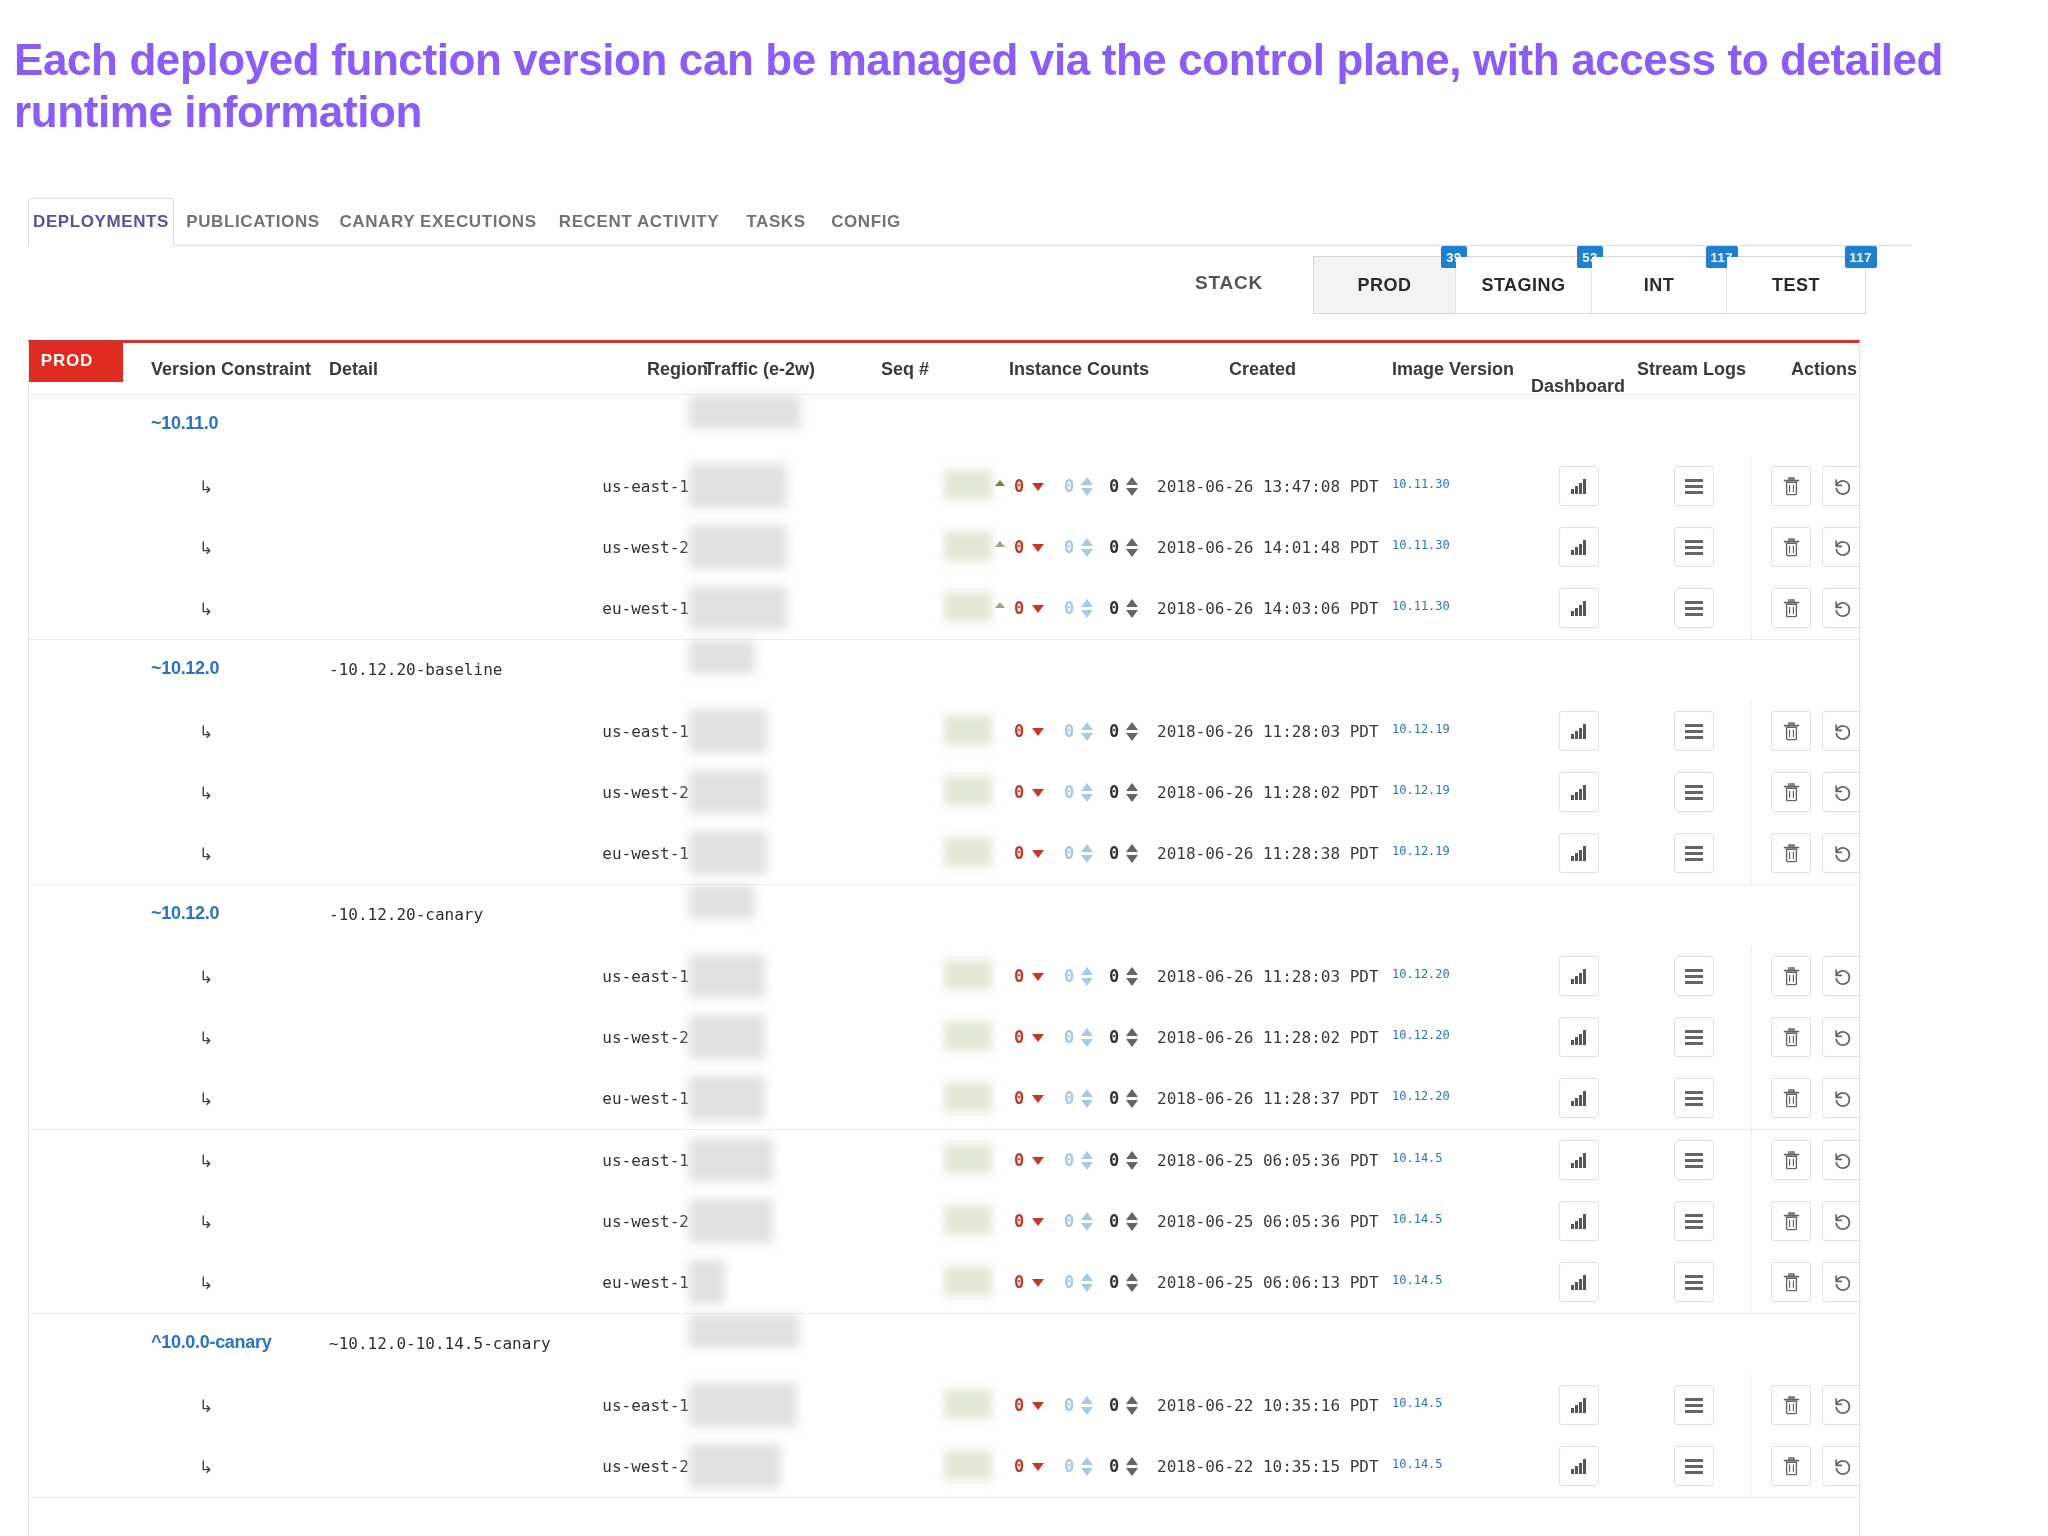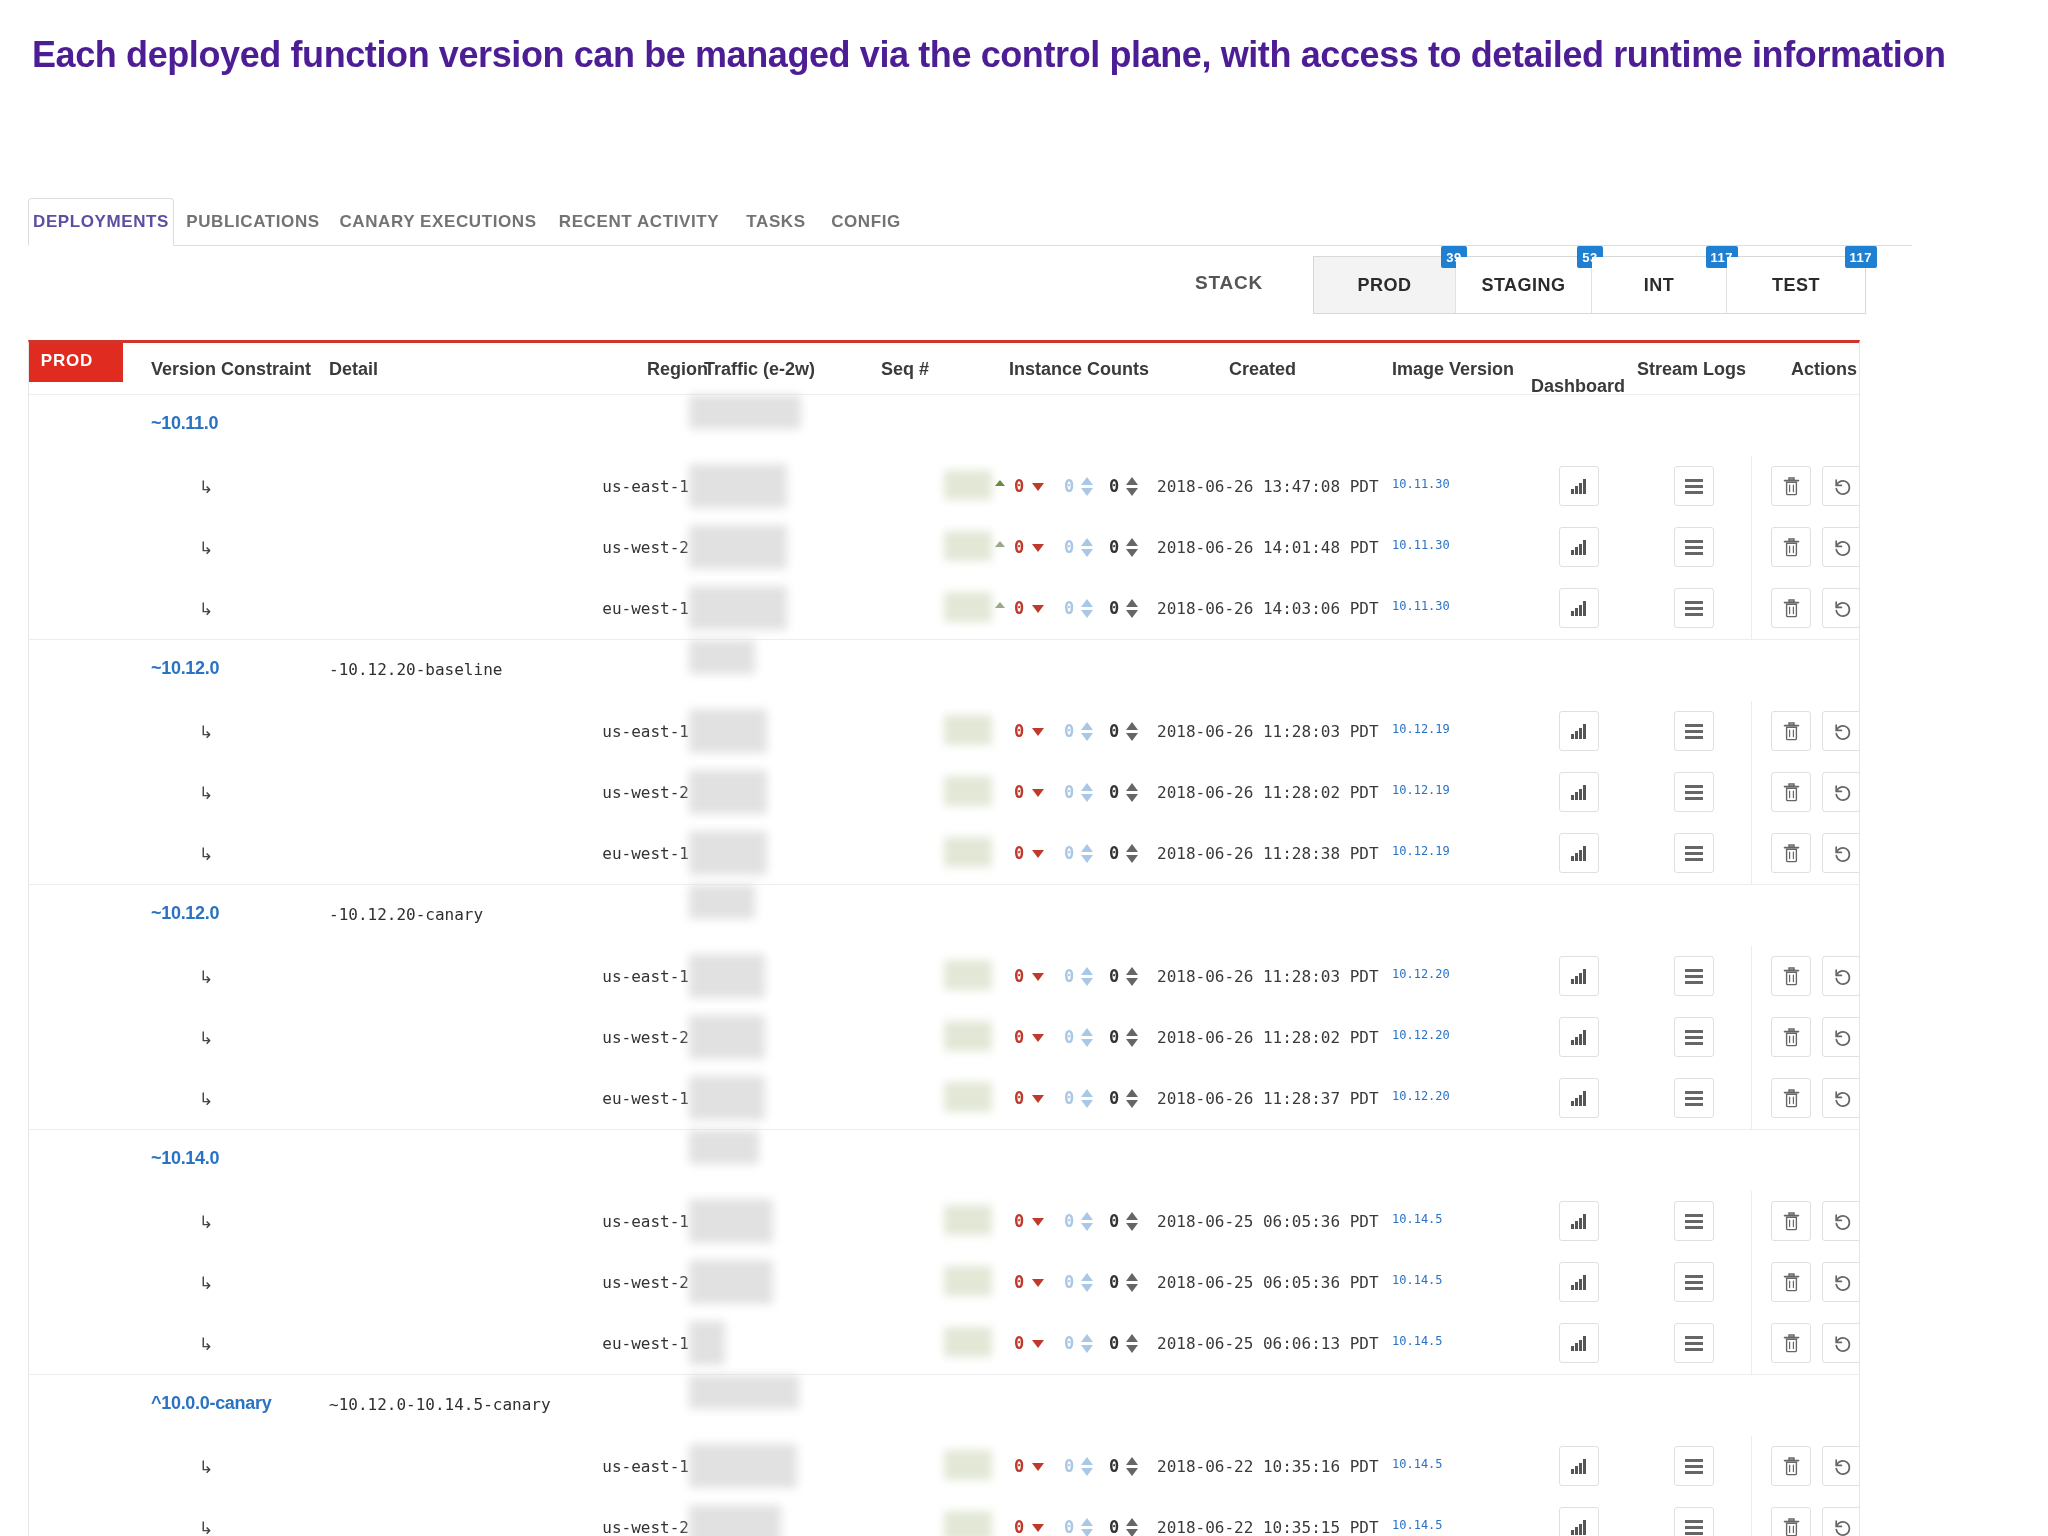--- a/index.html
+++ b/index.html
@@ -6,23 +6,23 @@
   html, body {
     width: 2048px; height: 1536px;
     background: #ffffff;
     font-family: "Liberation Sans", sans-serif;
     overflow: hidden;
   }
 
   
   #heading {
     position: absolute;
-    left: 32px; top: 34px; width: 1960px;
-    font-size: 36px; font-weight: bold; line-height: 1.18;
-    color: #4c1d95; letter-spacing: -0.4px;
+    left: 14px; top: 34px; width: 1960px;
+    font-size: 44px; font-weight: bold; line-height: 1.18;
+    color: #8b5cf6; letter-spacing: -0.4px;
   }
 
   
   #tabbar {
     position: absolute; left: 28px; top: 198px; width: 1884px; height: 48px;
     border-bottom: 1px solid #ddd;
   }
   .tab {
     position: absolute; top: 0; height: 48px;
     display: flex; align-items: center; justify-content: center;
@@ -736,24 +736,20 @@
           </div>
           <div class="btn rev">
             <svg class="ico" width="19" height="19" viewBox="0 0 19 19">
               <path d="M3.6 8.2A6.6 6.6 0 1 1 3.3 11.7" fill="none" stroke="#666" stroke-width="1.7" stroke-linecap="round"></path>
               <path d="M3.2 3.2v5.2h5.2" fill="none" stroke="#666" stroke-width="1.7" stroke-linecap="round" stroke-linejoin="round"></path>
             </svg>
           </div>
         </div>
       </div>
       <div class="group">
-        <div class="grow header-row">
-          <div class="vcol">~10.14.0</div>
-          <div class="traffic hdr" style="width: 70px;"></div>
-        </div>
         <div class="grow">
           <div class="arrow">↳</div>
           <div class="region">us-east-1</div>
           <div class="traffic" style="width: 84px;"></div>
           <div class="seq"></div>
           <div class="ic ic-1">0</div>
           <div class="ic ic-2">0</div>
           <div class="ic ic-3">0</div>
           <div class="caret-down"></div>
           <div class="spin s2">

